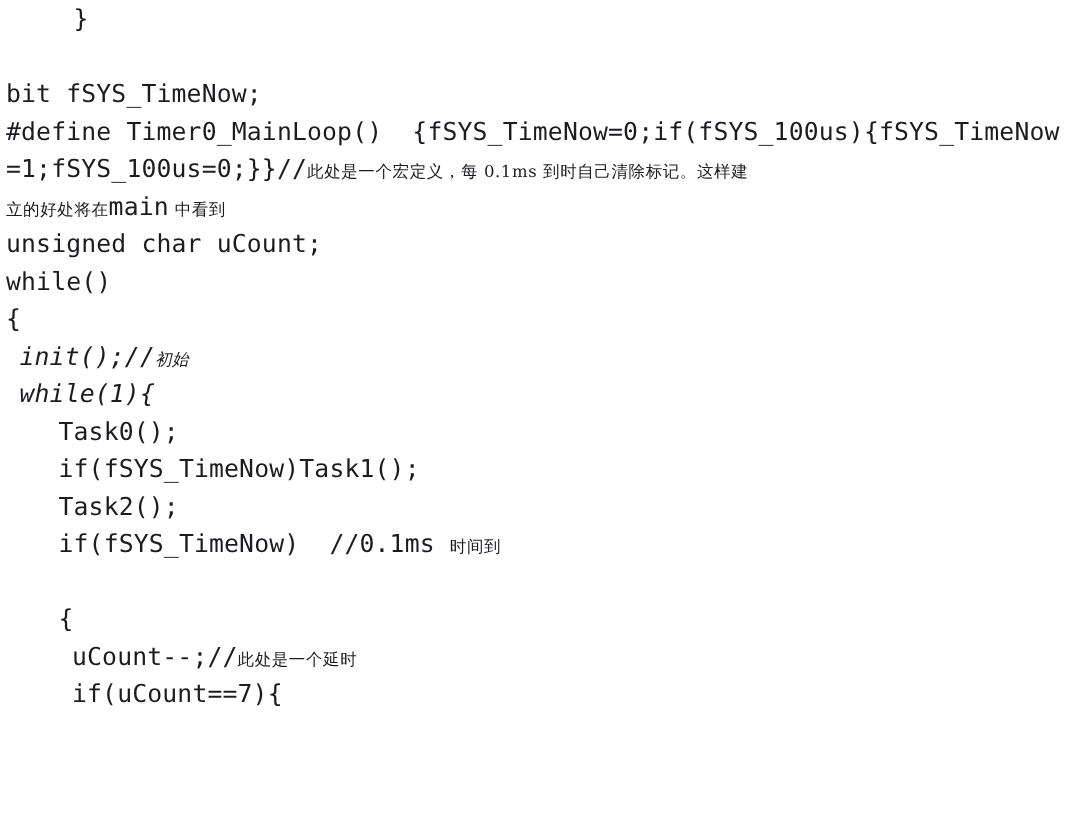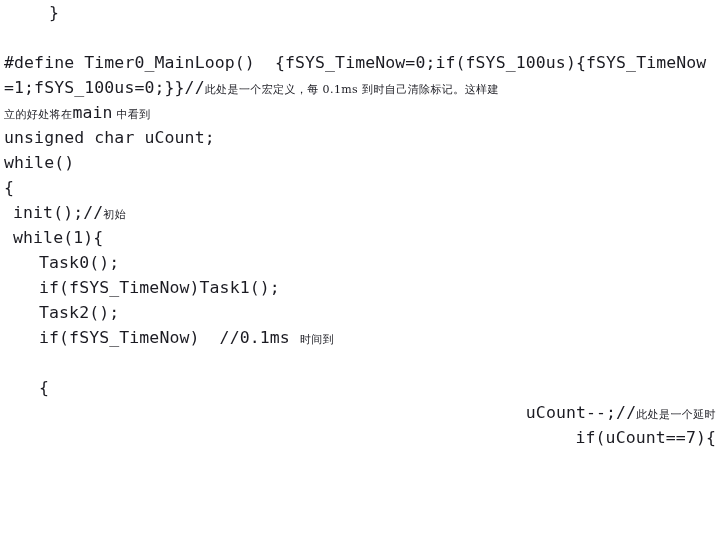--- a/index.html
+++ b/index.html
@@ -39,32 +39,33 @@
   .cjk {
     font-family: "DejaVu Serif", "Liberation Serif", serif;
     font-size: 11px;
     letter-spacing: 0.4px;
   }
   .blank {
     height: 25px;
   }
   
   .i0 { padding-left: 4px; }
-  .i1 { padding-left: 13px; }
+  .i1 { padding-left: 13px; font-style: italic; }
   .i3 { padding-left: 39px; }
-  .i4 { padding-left: 48px; text-align: right; }
+  .i4 { padding-left: 48px; }
   .i5 { padding-left: 49px; }
 </style>
 </head>
 <body>
 
 <div id="page">
   <div class="code-block" id="code-block">
       <div class="code-line i5" id="l01"><span>}</span></div>
       <div class="code-line i0 blank" id="l02">&nbsp;</div>
+      <div class="code-line i0" id="l03"><span>bit fSYS_TimeNow;</span></div>
       <div class="code-line i0" id="l04"><span>#define Timer0_MainLoop()  {fSYS_TimeNow=0;if(fSYS_100us){fSYS_TimeNow</span></div>
       <div class="code-line i0" id="l05"><span>=1;fSYS_100us=0;}}//</span><span class="cjk">此处是一个宏定义，每 0.1ms 到时自己清除标记。这样建</span></div>
       <div class="code-line i0" id="l06"><span class="cjk">立的好处将在</span><span>main</span><span class="cjk"> 中看到</span></div>
       <div class="code-line i0" id="l07"><span>unsigned char uCount;</span></div>
       <div class="code-line i0" id="l08"><span>while()</span></div>
       <div class="code-line i0" id="l09"><span>{</span></div>
       <div class="code-line i1" id="l10"><span>init();//</span><span class="cjk">初始</span></div>
       <div class="code-line i1" id="l12"><span>while(1){</span></div>
       <div class="code-line i3" id="l14"><span>Task0();</span></div>
       <div class="code-line i3" id="l15"><span>if(fSYS_TimeNow)Task1();</span></div>

